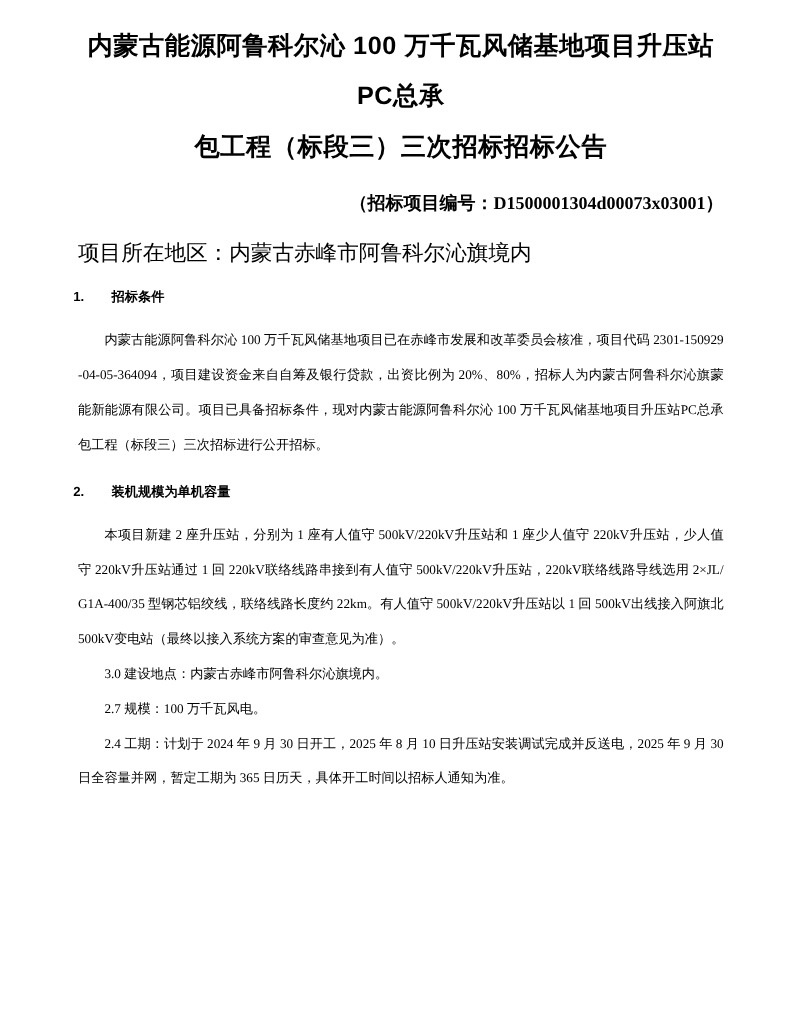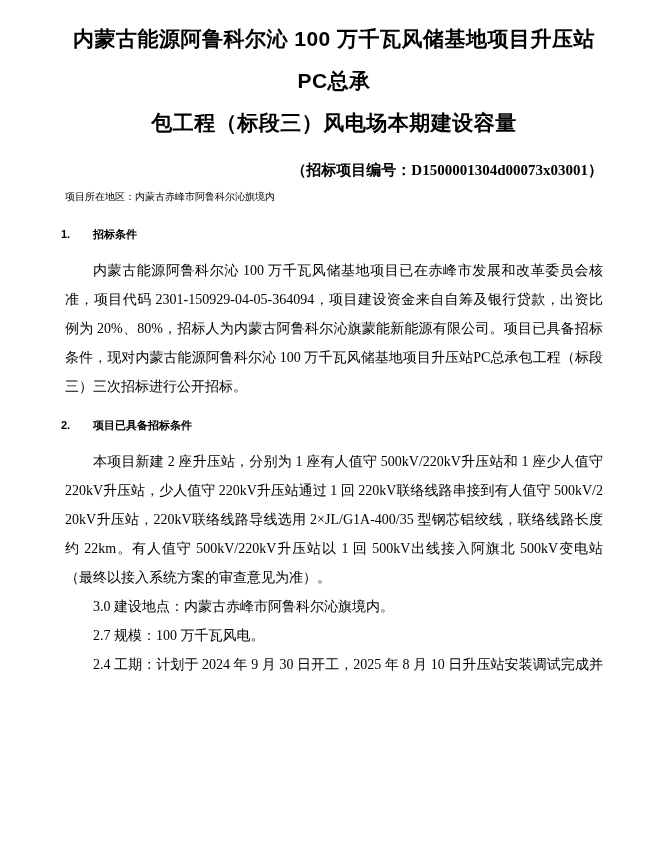--- a/index.html
+++ b/index.html
@@ -25,65 +25,65 @@
     margin: 6px 0 0 0;
   }
   .proj-no {
     font-weight: bold;
     font-size: 15px;
     text-align: right;
     line-height: 24px;
     margin-top: 14px;
   }
   .location-line {
-    font-size: 10px;
+    font-size: 18px;
     line-height: 26px;
-    margin-top: 2px;
+    margin-top: 16px;
   }
   .sec-heading {
     font-family: "Liberation Sans", "DejaVu Sans", sans-serif;
     font-weight: bold;
     font-size: 11px;
     line-height: 24px;
     margin: 12px 0 10px -4px;
   }
   .sec-heading .sec-num {
     display: inline-block;
     min-width: 18px;
     margin-right: 14px;
   }
   .body-para {
     margin: 0;
     text-align: justify;
     text-indent: 2em;
     line-height: 29px;
-    font-size: 14px;
+    font-size: 11px;
     word-break: break-all;
   }
 </style>
 </head>
 <body>
 
 <div class="page">
 
   <div class="doc-title">
     <div>内蒙古能源阿鲁科尔沁 100 万千瓦风储基地项目升压站PC总承</div>
-    <div>包工程（标段三）风电场本期建设容量</div>
+    <div>包工程（标段三）三次招标招标公告</div>
   </div>
 
   <div class="proj-no">（招标项目编号：D1500001304d00073x03001）</div>
 
   <div class="location-line">项目所在地区：内蒙古赤峰市阿鲁科尔沁旗境内</div>
 
   <div class="sec-heading">
     <span class="sec-num">1.</span><span>招标条件</span>
   </div>
   <p class="body-para">内蒙古能源阿鲁科尔沁 100 万千瓦风储基地项目已在赤峰市发展和改革委员会核准，项目代码 2301-150929-04-05-364094，项目建设资金来自自筹及银行贷款，出资比例为 20%、80%，招标人为内蒙古阿鲁科尔沁旗蒙能新能源有限公司。项目已具备招标条件，现对内蒙古能源阿鲁科尔沁 100 万千瓦风储基地项目升压站PC总承包工程（标段三）三次招标进行公开招标。</p>
 
   <div class="sec-heading">
-    <span class="sec-num">2.</span><span>项目已具备招标条件</span>
+    <span class="sec-num">2.</span><span>装机规模为单机容量</span>
   </div>
   <p class="body-para">本项目新建 2 座升压站，分别为 1 座有人值守 500kV/220kV升压站和 1 座少人值守 220kV升压站，少人值守 220kV升压站通过 1 回 220kV联络线路串接到有人值守 500kV/220kV升压站，220kV联络线路导线选用 2×JL/G1A-400/35 型钢芯铝绞线，联络线路长度约 22km。有人值守 500kV/220kV升压站以 1 回 500kV出线接入阿旗北 500kV变电站（最终以接入系统方案的审查意见为准）。</p>
   <p class="body-para">3.0 建设地点：内蒙古赤峰市阿鲁科尔沁旗境内。</p>
   <p class="body-para">2.7 规模：100 万千瓦风电。</p>
   <p class="body-para">2.4 工期：计划于 2024 年 9 月 30 日开工，2025 年 8 月 10 日升压站安装调试完成并反送电，2025 年 9 月 30 日全容量并网，暂定工期为 365 日历天，具体开工时间以招标人通知为准。</p>
 
 </div>
 
 </body></html>

